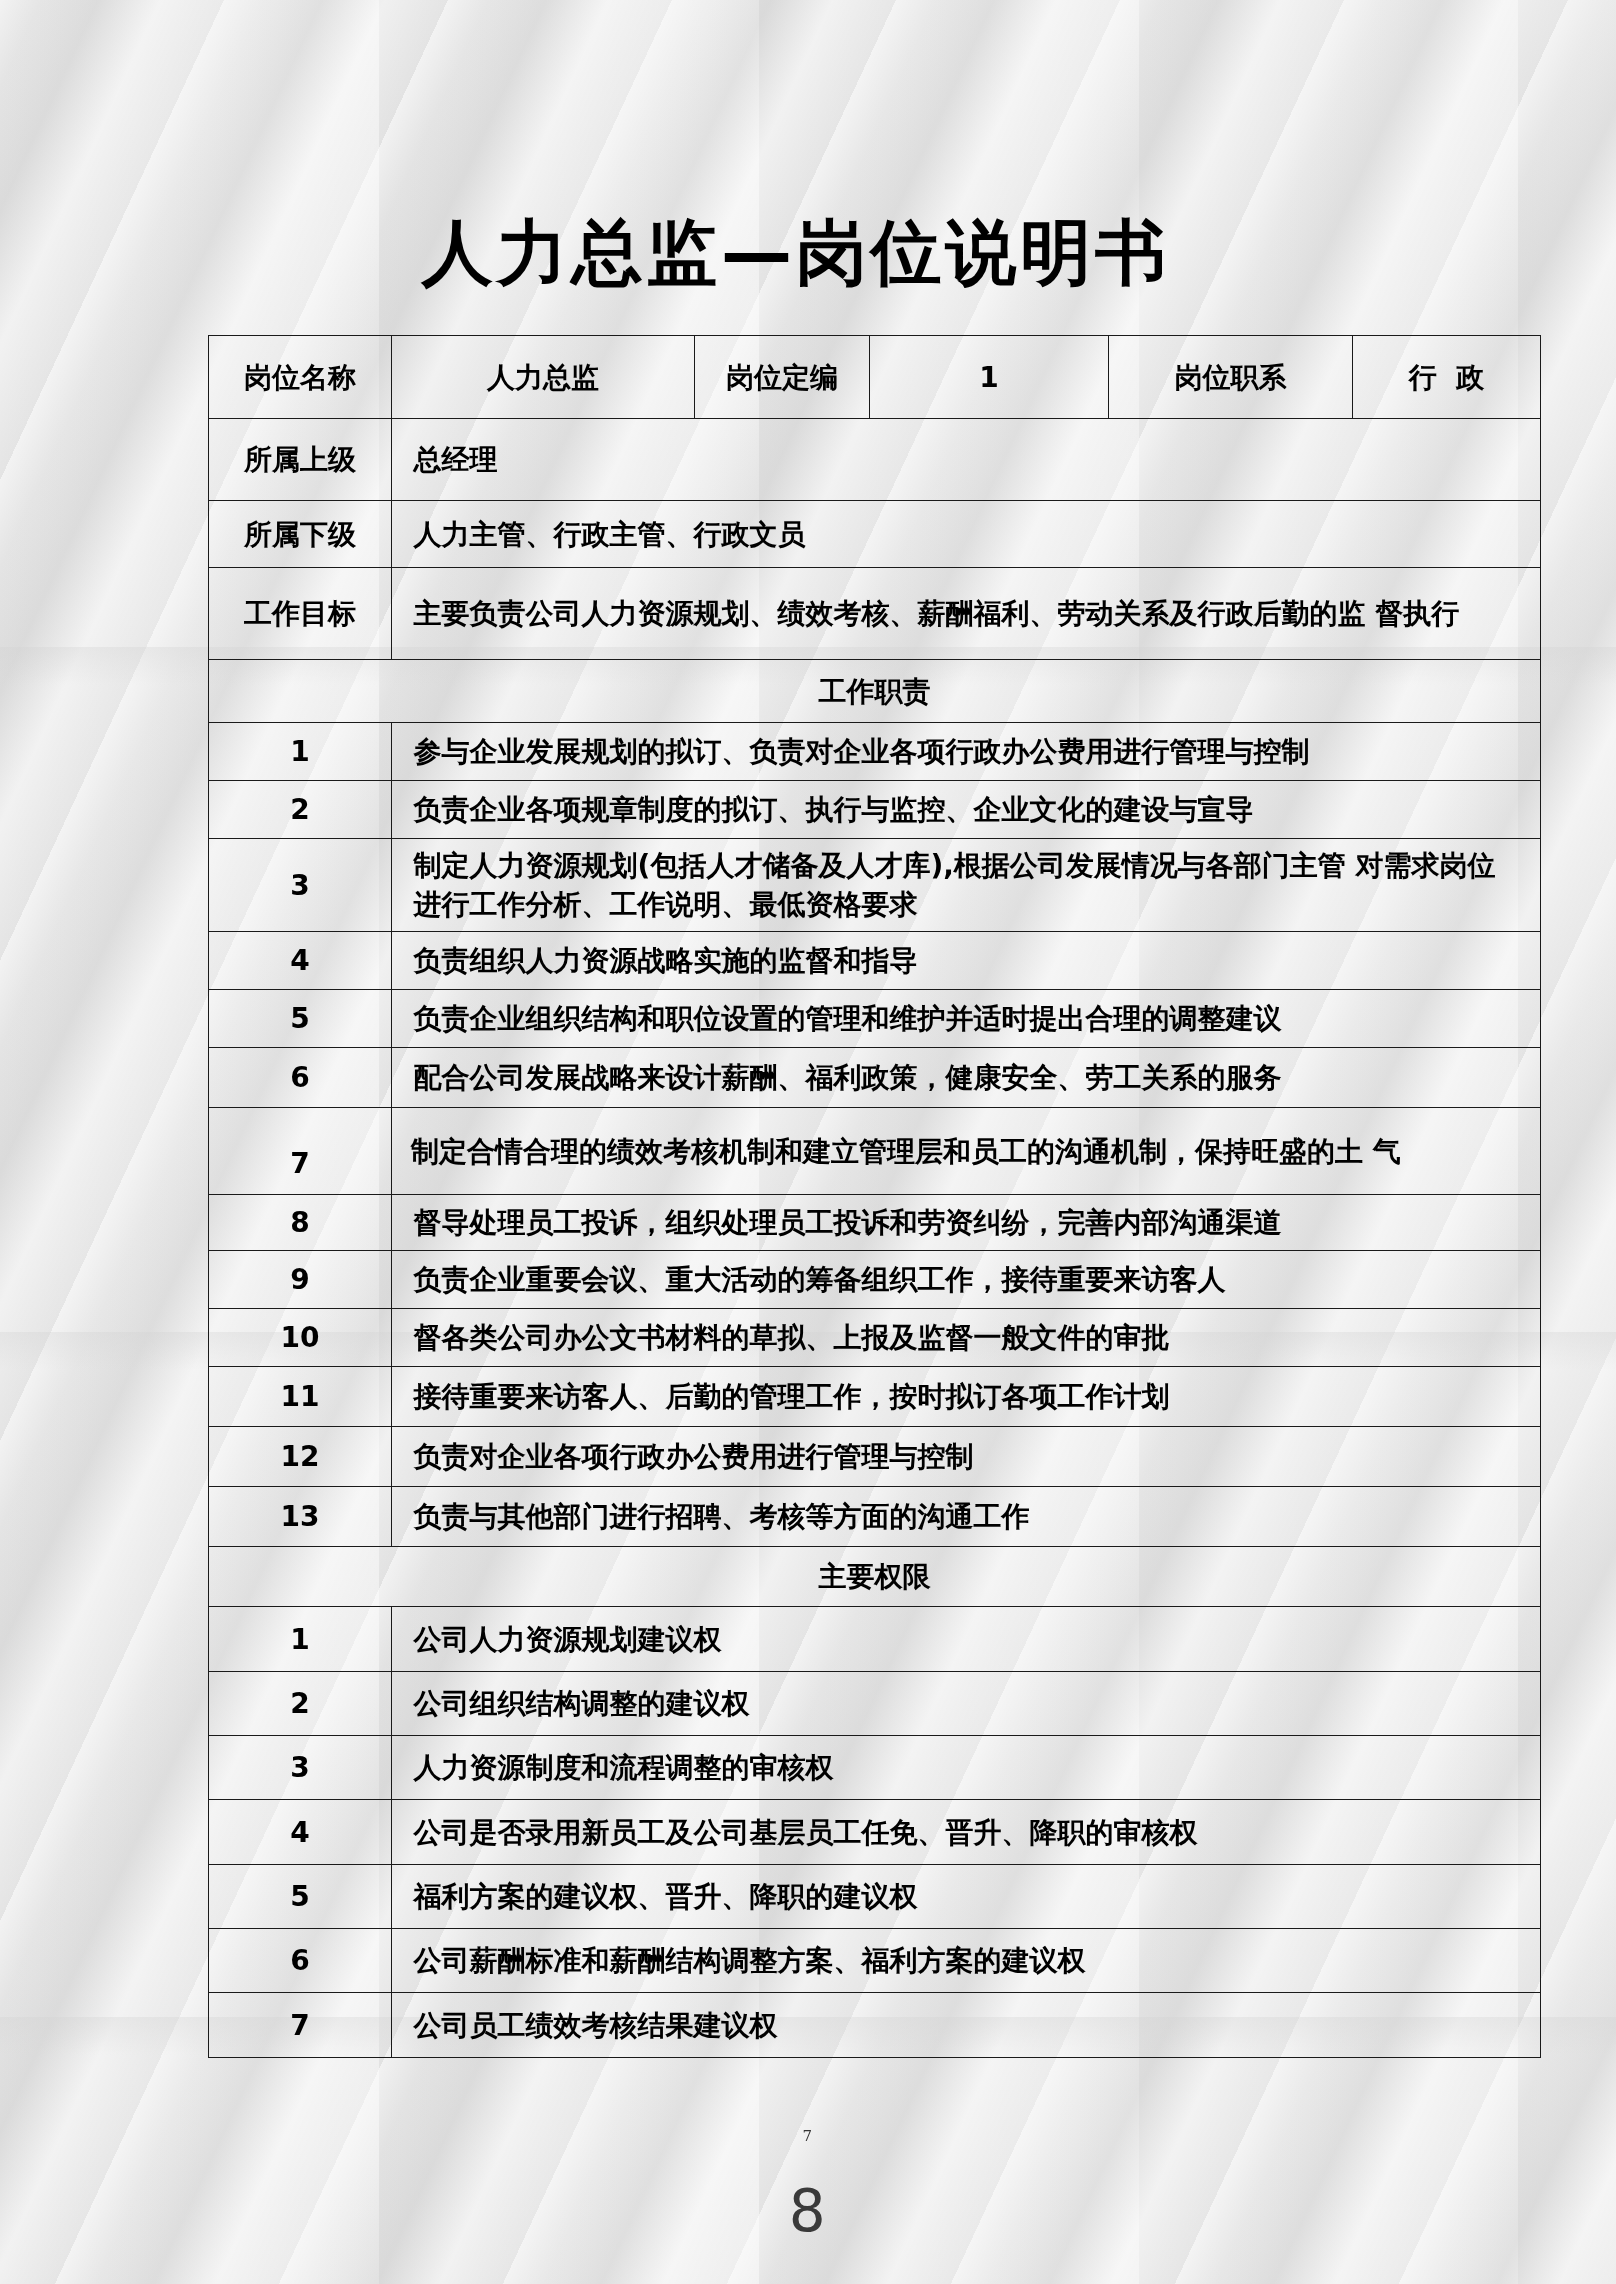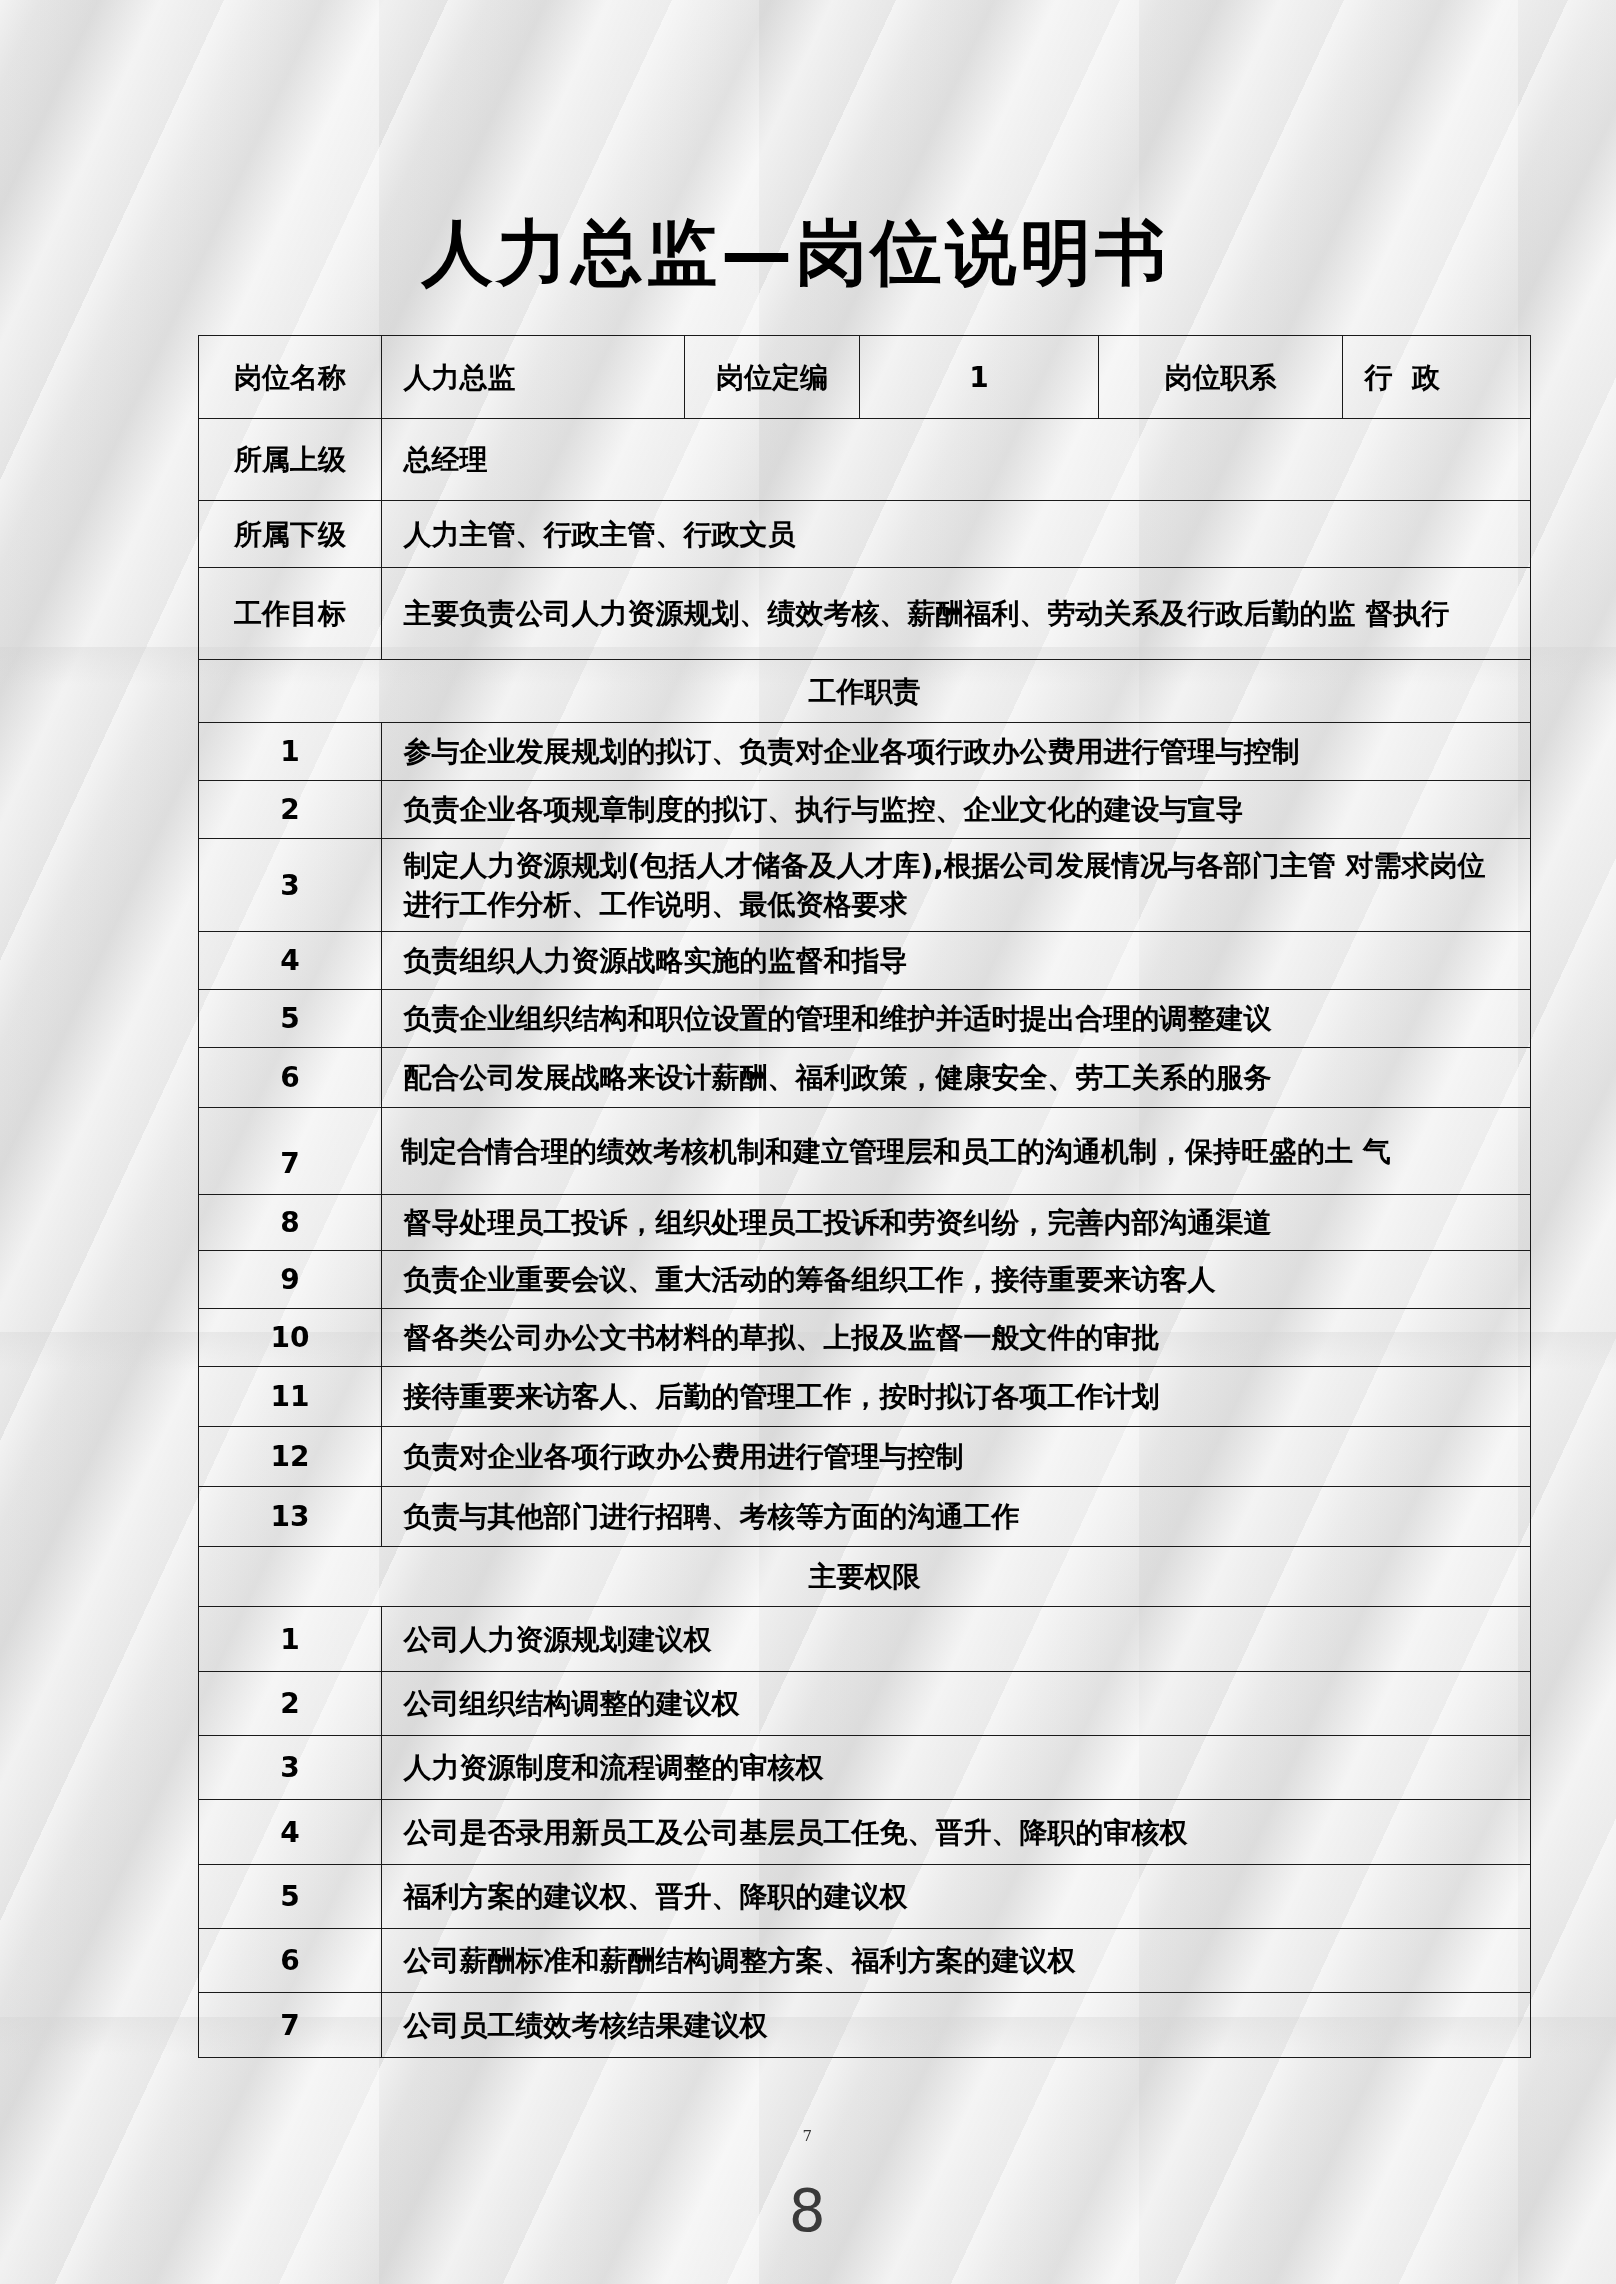--- a/index.html
+++ b/index.html
@@ -18,29 +18,29 @@
       position: absolute; inset: 0;
       background: repeating-linear-gradient(180deg, rgba(255,255,255,0.0) 0, rgba(255,255,255,0.0) 647px, rgba(210,210,210,0.35) 647px, rgba(255,255,255,0.0) 685px);
     }
     .title {
       position: absolute; left: 0; width: 100%; top: 206px;
       text-align: center; font-size: 71px; font-weight: bold; color: #000;
       letter-spacing: 3.8px; padding-left: 0px;
     }
     .title span { display: inline-block; transform: translateX(-12.7px); }
     table.sheet {
-      position: absolute; left: 198px; top: 335px; width: 1331px;
+      position: absolute; left: 208px; top: 335px; width: 1331px;
       border-collapse: collapse; table-layout: fixed;
     }
     table.sheet td {
       border: 1.9px solid #1a1a1a; padding: 0 21.6px; font-weight: bold; color: #000;
       font-size: 28px; line-height: 41px; vertical-align: middle;
     }
     td.lbl { text-align: center; padding: 0 6.3px; }
-    td.ctr { padding: 0 6.3px; }
+    td.ctr { text-align: center; padding: 0 6.3px; }
     td.num { text-align: center; padding: 0; padding-top: 9px; }
     td.sec { text-align: center; padding-left: 19px; }
     td.top { vertical-align: top; padding-top: 12.7px; }
     .page-small {
       position: absolute; left: 0; width: 100%; top: 2127px; text-align: center;
       font-family: "DejaVu Serif", serif; font-size: 15px; color: #333;
       padding-left: 0;
     }
     .page-small span, .page-big span { display:inline-block; transform: translateX(-1.3px); }
     .page-big {

